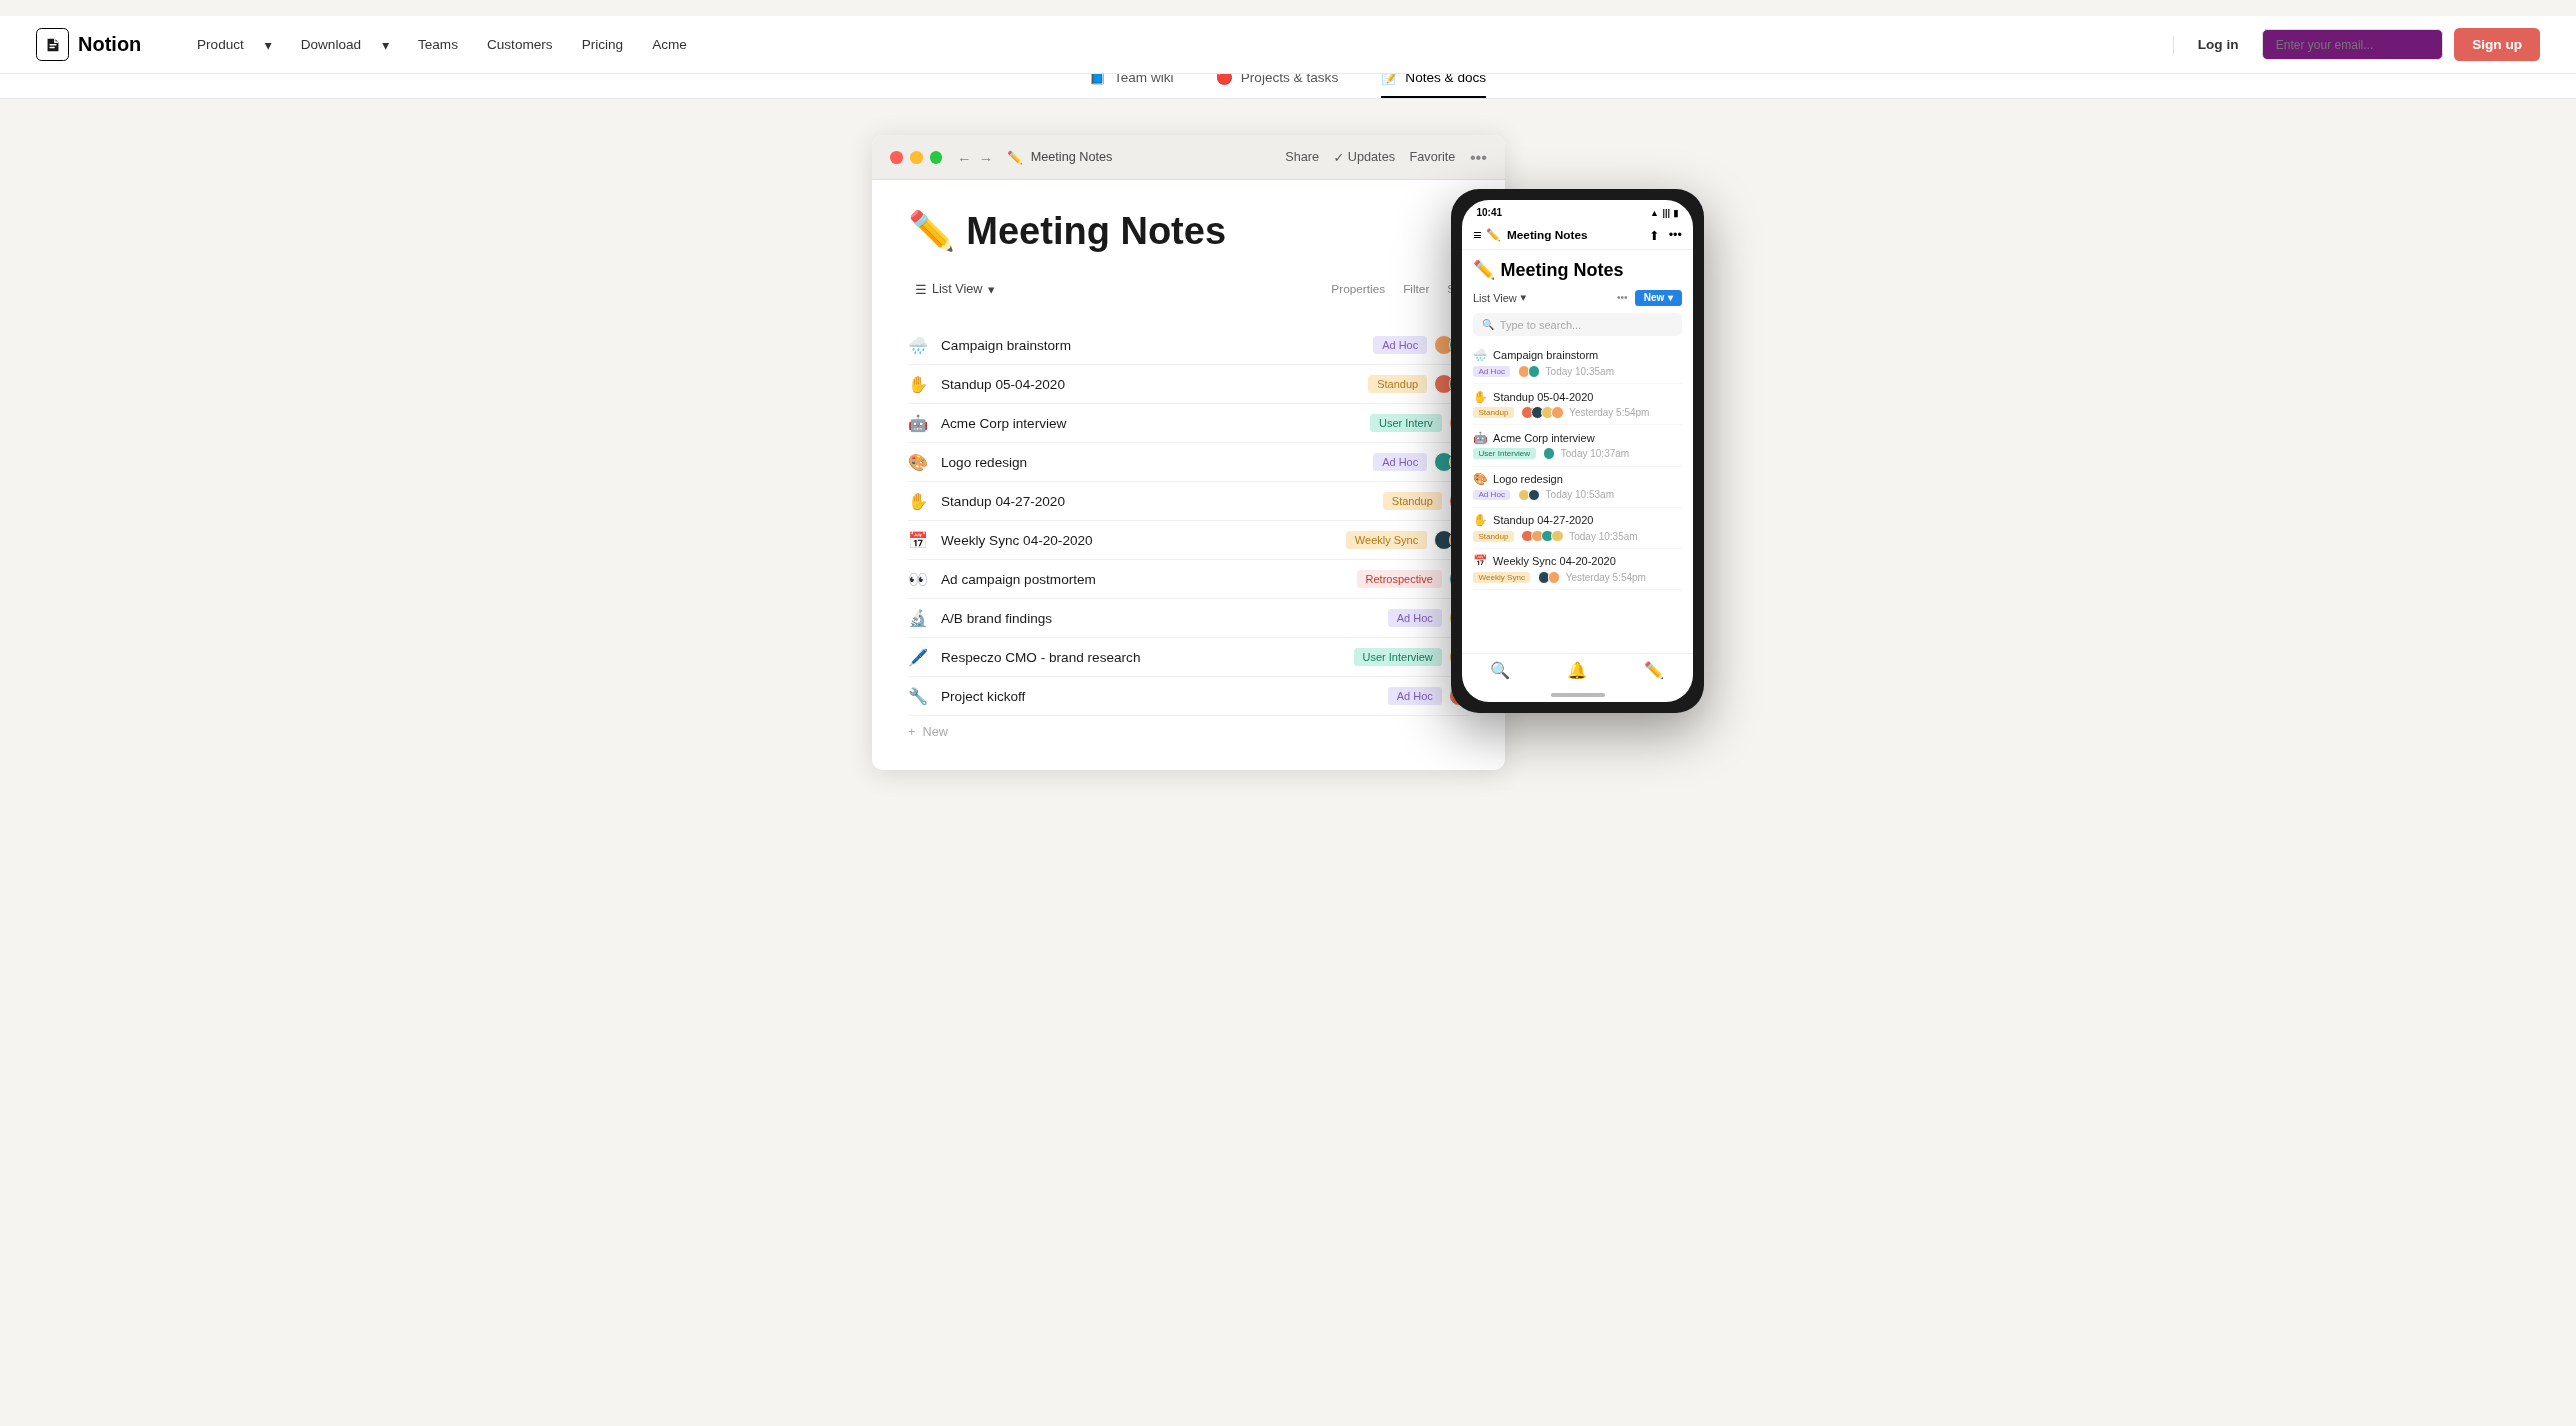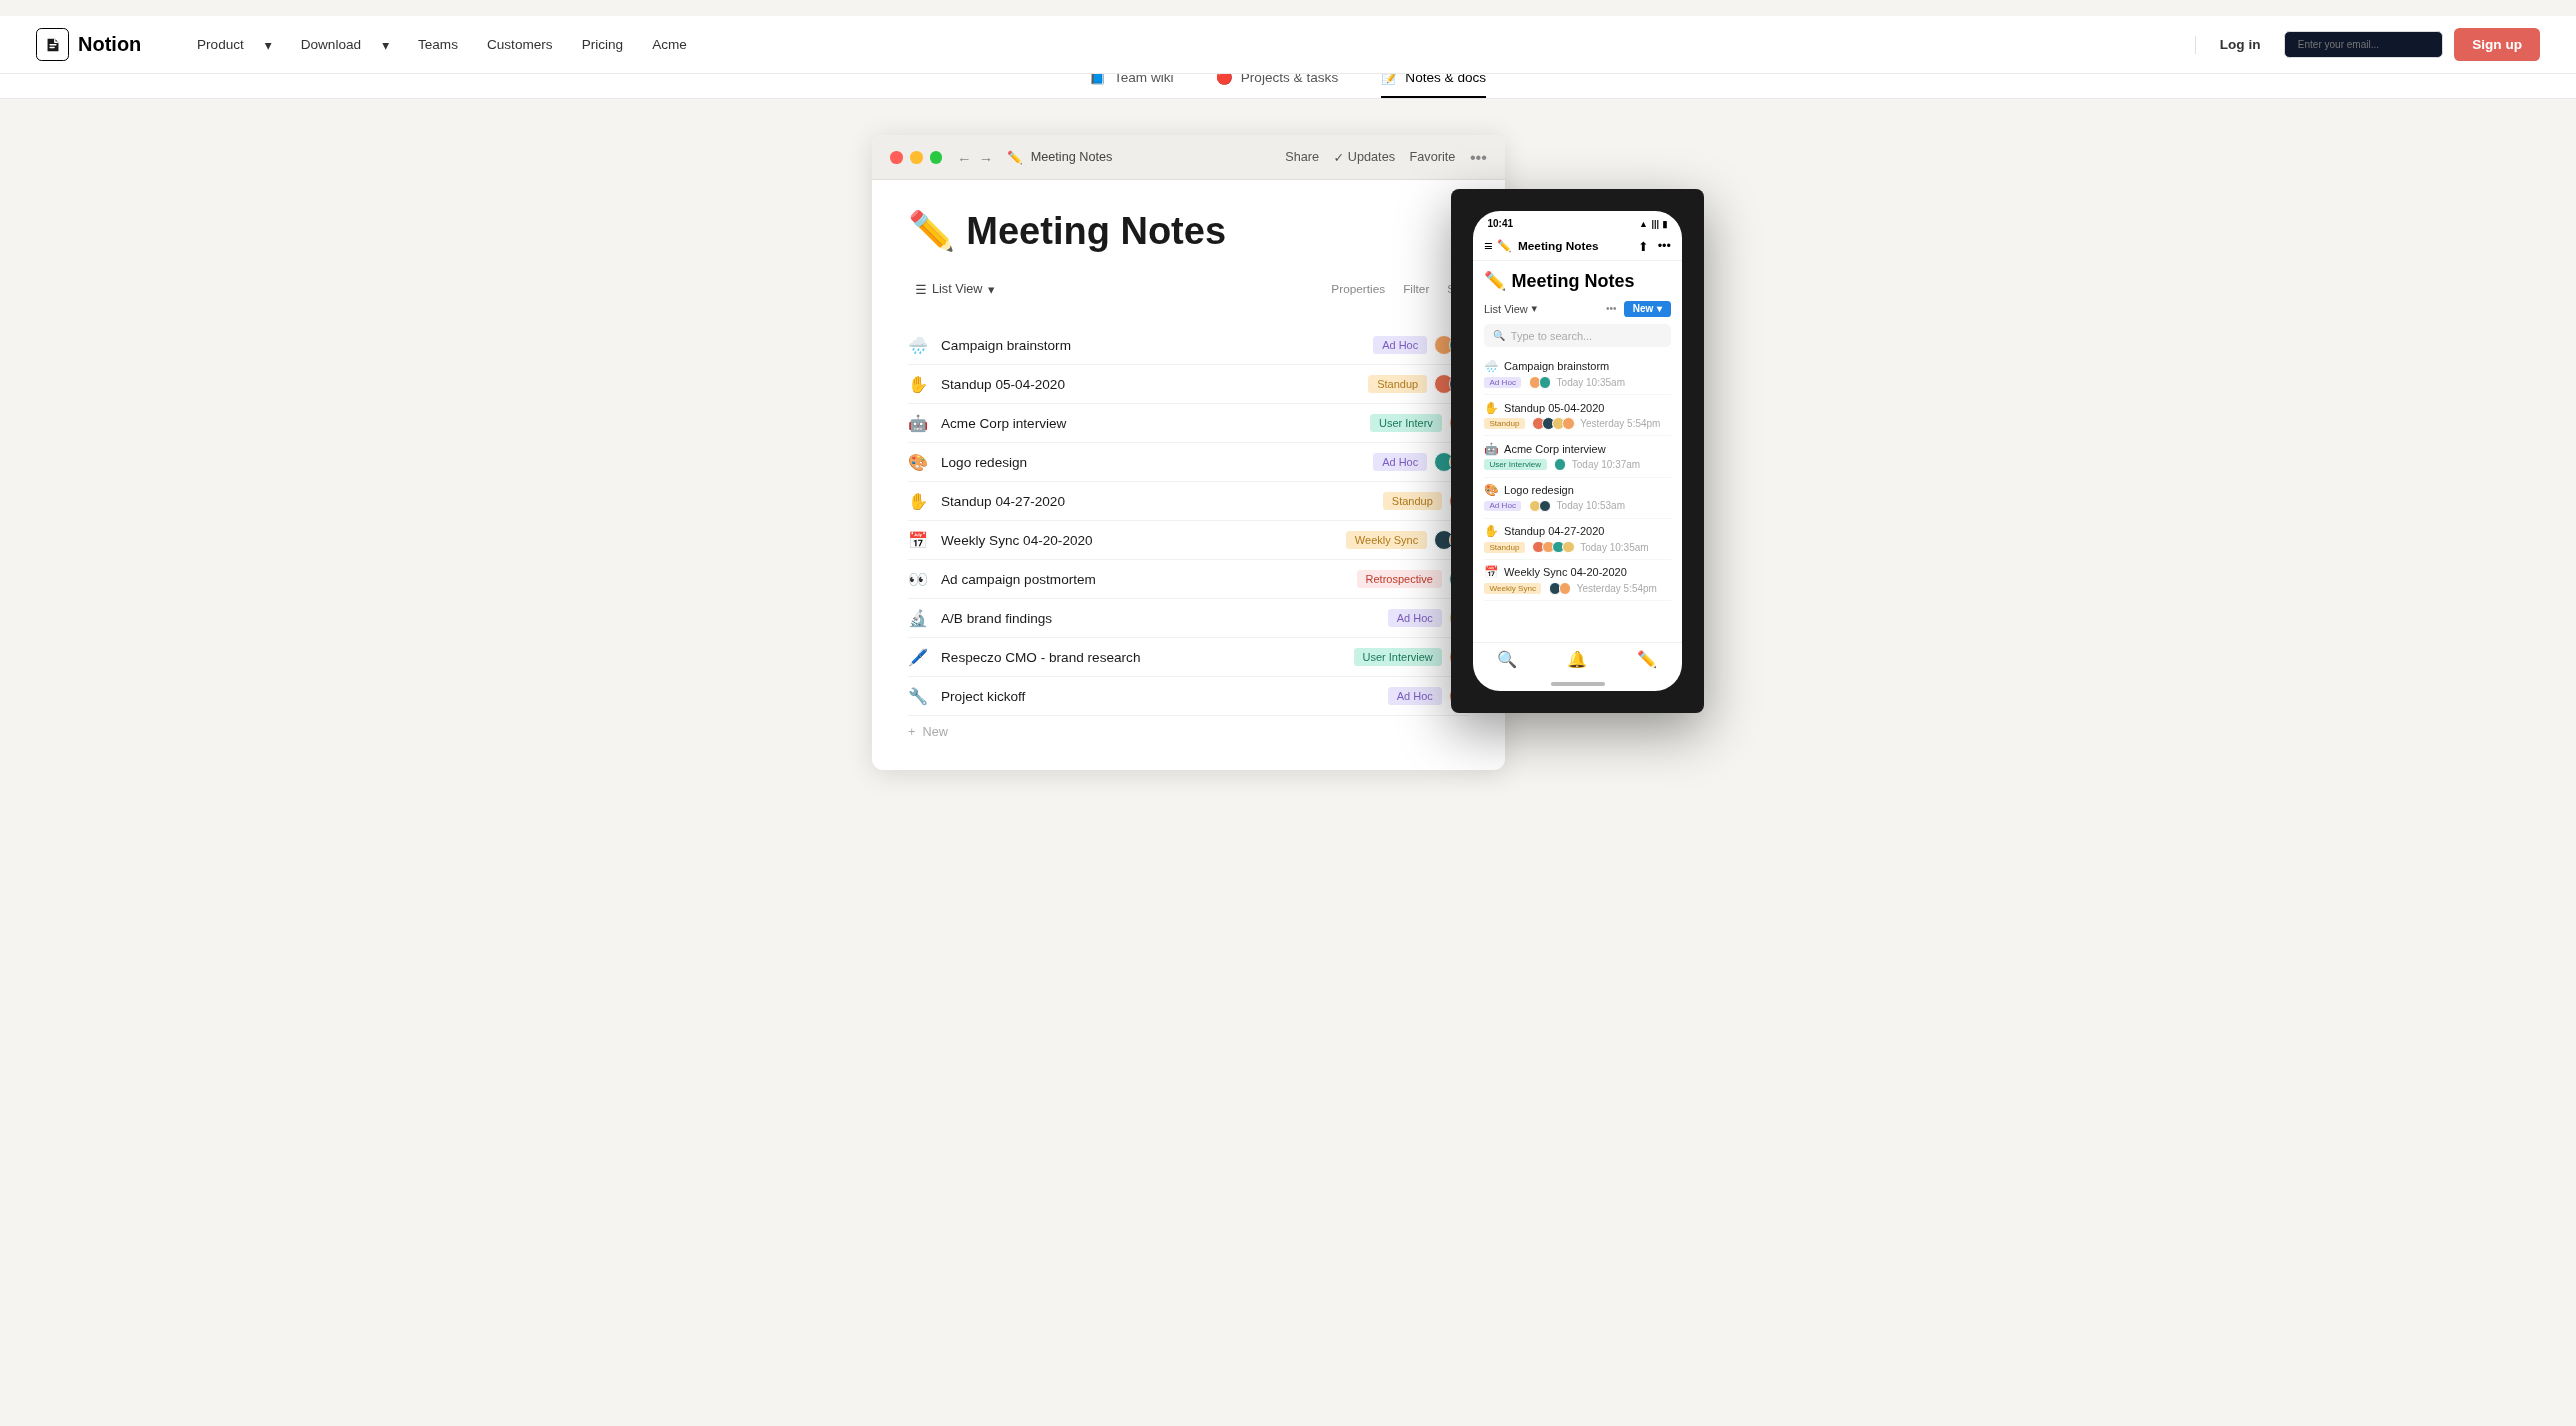--- a/index.html
+++ b/index.html
@@ -68,24 +68,24 @@
       font-size: 13.6px;
       color: #333;
       padding: 7.2px 12.7px;
       cursor: pointer;
       font-weight: bold;
     }
     .nav-email-input {
       border: 0.9px solid #ddd;
       border-radius: 5.4px;
       padding: 7.2px 12.7px;
-      font-size: 10px;
-      width: 159px;
+      font-size: 12px;
+      width: 181px;
       color: #999;
-      background: #0f172a;
+      background: #701a75;
     }
     .nav-signup {
       background: #e16259;
       color: #fff;
       border: none;
       border-radius: 5.4px;
       padding: 9px 18px;
       font-size: 13.6px;
       font-weight: 600;
       cursor: pointer;
@@ -283,22 +283,22 @@
     .mobile-mockup-wrapper {
       position: relative;
       margin-left: -54px;
       margin-top: 54px;
       z-index: 3;
     }
     .mobile-mockup {
       width: 253px;
       height: 524px;
       background: #1a1a1a;
-      border-radius: 8px;
-      padding: 22px;
+      border-radius: 28px;
+      padding: 11px;
       box-shadow: 0 18px 54px rgba(0,0,0,0.4);
     }
     .mobile-screen {
       background: #fff;
       border-radius: 27px;
       height: 100%;
       overflow: hidden;
       display: flex;
       flex-direction: column;
     }

